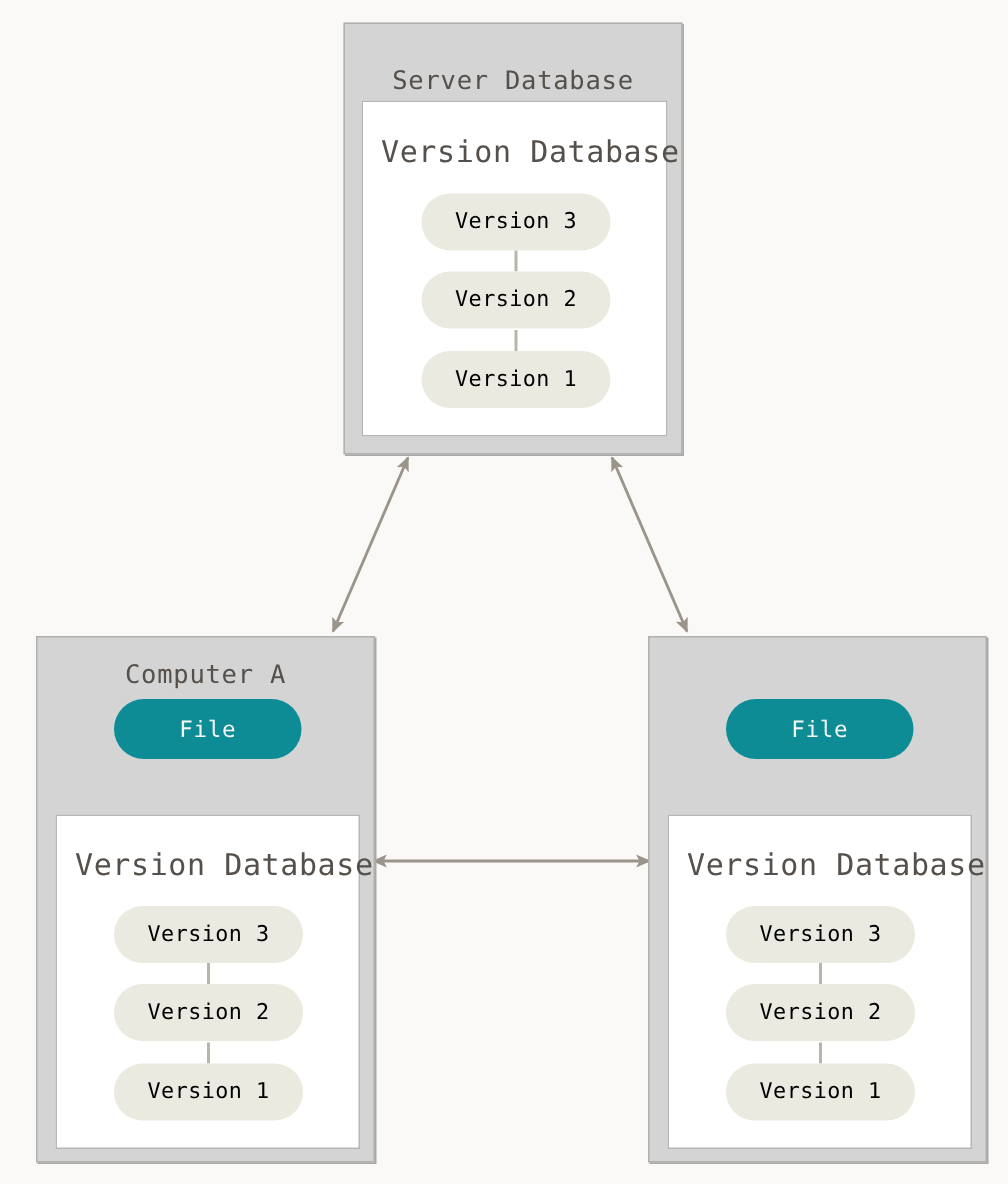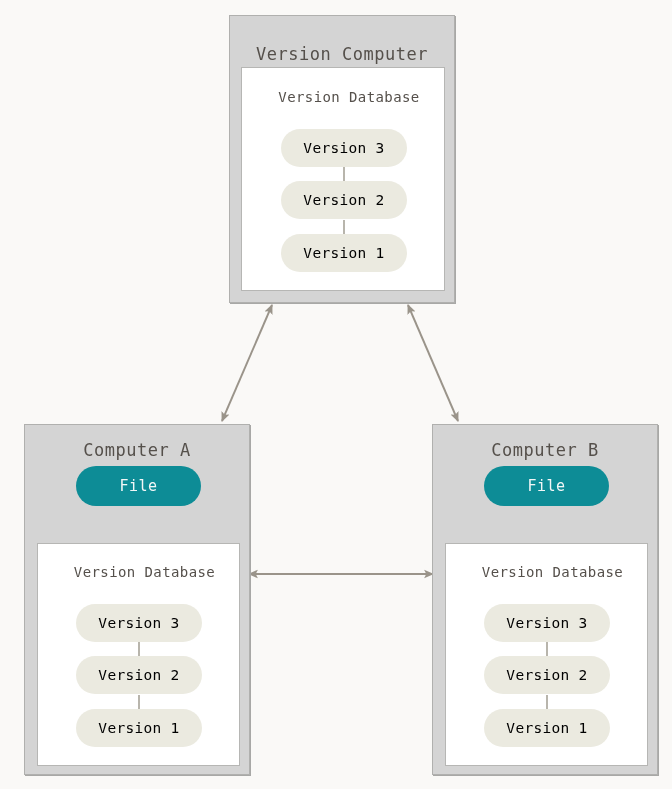--- a/index.html
+++ b/index.html
@@ -44,21 +44,21 @@
     background: #ffffff;
     border: 1px solid #b6b6b4;
     box-sizing: border-box;
   }
   .vdb-title {
     position: absolute;
     left: 12px;
     right: 0;
     text-align: center;
     color: #55504b;
-    font-size: 14px;
+    font-size: 20px;
     letter-spacing: 0.4px;
     white-space: nowrap;
   }
 
   
   .version-pill {
     position: absolute;
     background: #ebeae0;
     border-radius: 19px;
     color: #000000;
@@ -122,21 +122,21 @@
     <line x1="408" y1="305" x2="458" y2="421" stroke="#9a948a" stroke-width="1.9" marker-start="url(#arrowStart)" marker-end="url(#arrowEnd)"></line>
 
     <line x1="249" y1="574" x2="433" y2="574" stroke="#9a948a" stroke-width="1.9" marker-start="url(#arrowStart)" marker-end="url(#arrowEnd)"></line>
 
     <line x1="137.5" y1="543" x2="137.5" y2="511" stroke="#9a948a" stroke-width="1.9" marker-end="url(#arrowEnd)"></line>
 
     <line x1="545.5" y1="543" x2="545.5" y2="511" stroke="#9a948a" stroke-width="1.9" marker-end="url(#arrowEnd)"></line>
   </svg>
 
   <div class="computer-box" style="left:229px; top:15px; width:226px; height:288px;">
-    <div class="computer-title" style="top:28px;">Version Computer</div>
+    <div class="computer-title" style="top:28px;">Server Database</div>
 
     <div class="vdb-box" style="left:11px; top:51px; width:204px; height:224px;">
       <div class="vdb-title" style="top:21px;">Version Database</div>
 
       <div class="pill-connector" style="left:101px; top:99px; height:14px;"></div>
       <div class="pill-connector" style="left:101px; top:152px; height:14px;"></div>
 
       <div class="version-pill" style="left:39px; top:61px; width:126px; height:38px;">Version 3</div>
       <div class="version-pill" style="left:39px; top:113px; width:126px; height:38px;">Version 2</div>
       <div class="version-pill" style="left:39px; top:166px; width:126px; height:38px;">Version 1</div>
@@ -154,21 +154,20 @@
       <div class="pill-connector" style="left:100px; top:98px; height:14px;"></div>
       <div class="pill-connector" style="left:100px; top:151px; height:14px;"></div>
 
       <div class="version-pill" style="left:38px; top:60px; width:126px; height:38px;">Version 3</div>
       <div class="version-pill" style="left:38px; top:112px; width:126px; height:38px;">Version 2</div>
       <div class="version-pill" style="left:38px; top:165px; width:126px; height:38px;">Version 1</div>
     </div>
   </div>
 
   <div class="computer-box" style="left:432px; top:424px; width:226px; height:351px;">
-    <div class="computer-title" style="top:15px;">Computer B</div>
 
     <div class="file-pill" style="left:51px; top:41px; width:125px; height:40px;">File</div>
 
     <div class="vdb-box" style="left:12px; top:118px; width:203px; height:223px;">
       <div class="vdb-title" style="top:20px;">Version Database</div>
 
       <div class="pill-connector" style="left:100px; top:98px; height:14px;"></div>
       <div class="pill-connector" style="left:100px; top:151px; height:14px;"></div>
 
       <div class="version-pill" style="left:38px; top:60px; width:126px; height:38px;">Version 3</div>

